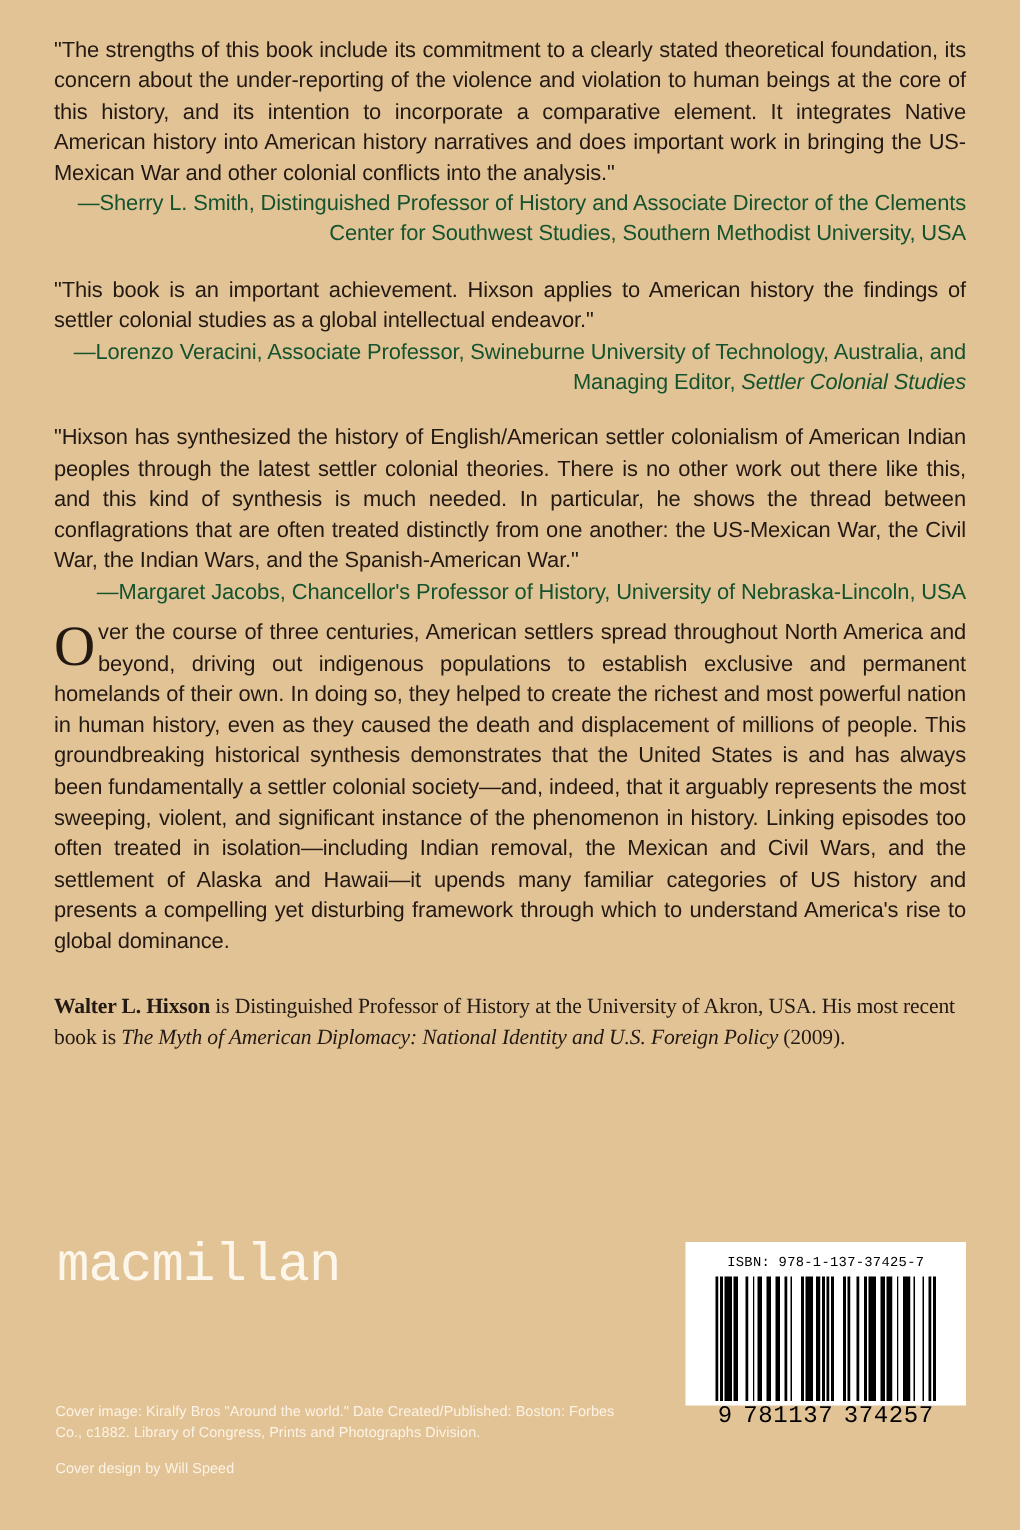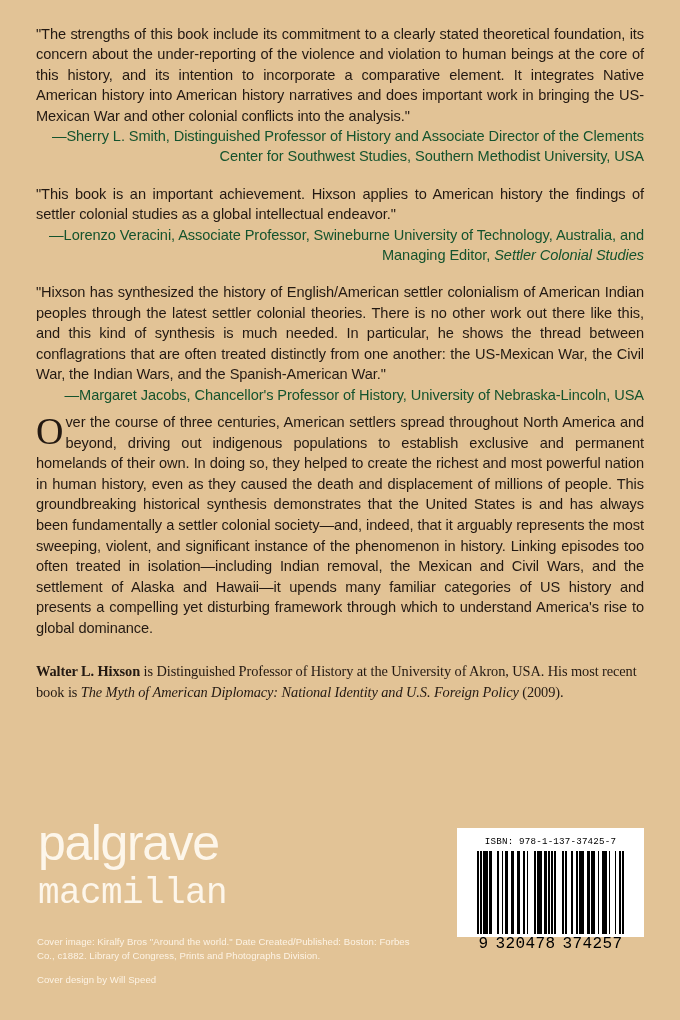--- a/index.html
+++ b/index.html
@@ -206,21 +206,20 @@
       <div class="blurb-attr"><span>—Margaret Jacobs, Chancellor's Professor of History, University of Nebraska-Lincoln, USA</span><span class="ital"></span></div>
     </div>
 
   </div>
 
   <div class="description"><span class="dropcap">O</span><span>ver the course of three centuries, American settlers spread throughout North America and beyond, driving out indigenous populations to establish exclusive and permanent homelands of their own. In doing so, they helped to create the richest and most powerful nation in human history, even as they caused the death and displacement of millions of people. This groundbreaking historical synthesis demonstrates that the United States is and has always been fundamentally a settler colonial society—and, indeed, that it arguably represents the most sweeping, violent, and significant instance of the phenomenon in history. Linking episodes too often treated in isolation—including Indian removal, the Mexican and Civil Wars, and the settlement of Alaska and Hawaii—it upends many familiar categories of US history and presents a compelling yet disturbing framework through which to understand America's rise to global dominance.</span></div>
 
   <div class="bio"><span class="name">Walter L. Hixson</span><span> is Distinguished Professor of History at the University of Akron, USA. His most recent book is </span><span class="ital">The Myth of American Diplomacy: National Identity and U.S. Foreign Policy</span><span> (2009).</span></div>
 
   <div class="logo">
-    <span class="logo-palgrave">palgrave</span>
     <span class="logo-macmillan">macmillan</span>
   </div>
 
   <div class="credits">
     <div class="line1">Cover image: Kiralfy Bros "Around the world." Date Created/Published: Boston: Forbes Co., c1882. Library of Congress, Prints and Photographs Division.</div>
     <div class="line2">Cover design by Will Speed</div>
   </div>
 
   <div class="barcode-block">
     <div class="barcode-white">
@@ -281,19 +280,19 @@
           <span class="" style="width:1.55px"></span>
           <span class="w" style="width:4.65px"></span>
           <span class="" style="width:1.55px"></span>
           <span class="w" style="width:3.10px"></span>
           <span class="" style="width:1.55px"></span>
           <span class="w" style="width:1.55px"></span>
           <span class="" style="width:1.55px"></span>
         </div>
       <div class="barcode-digits">
         <span class="d-left">9</span>
-        <span class="d-mid">320478</span>
+        <span class="d-mid">781137</span>
         <span>374257</span>
       </div>
     </div>
   </div>
 
 </div>
 
 </body></html>

